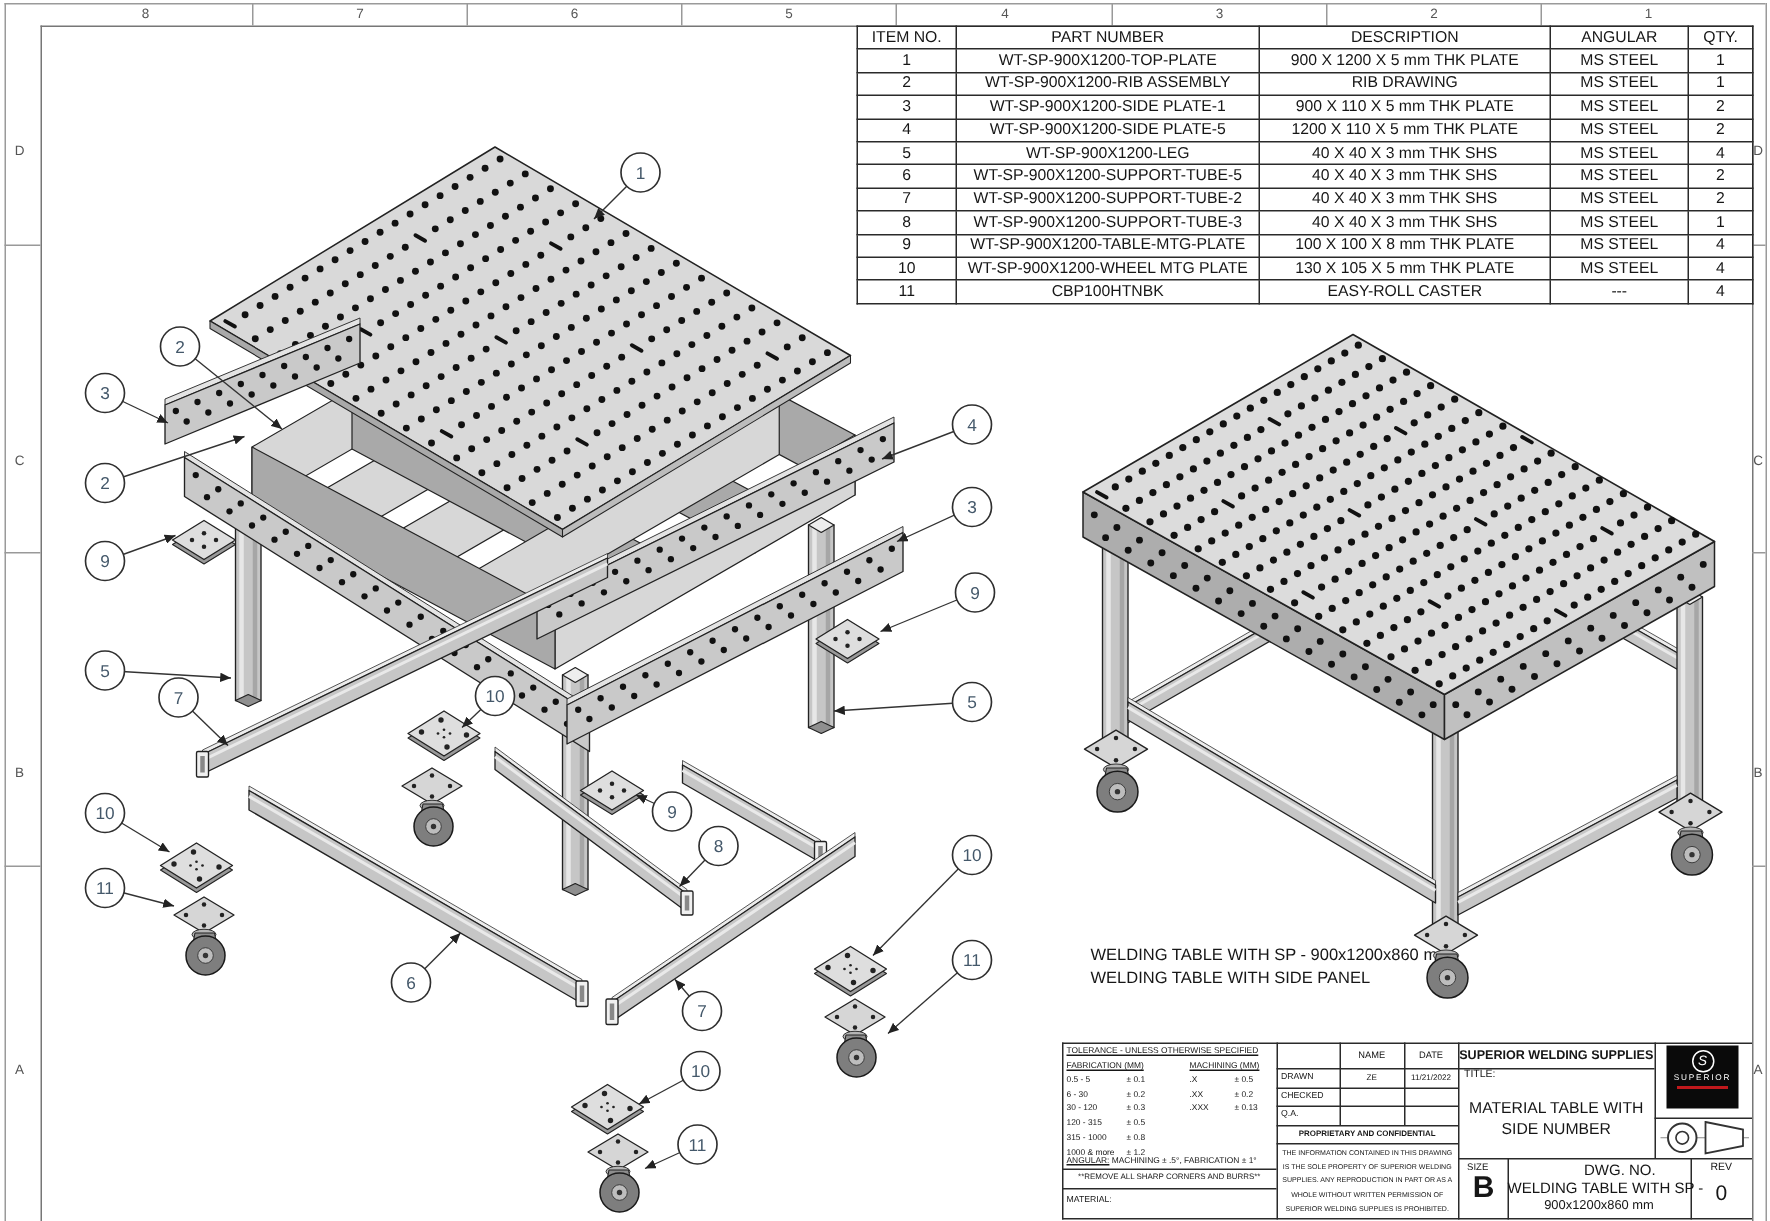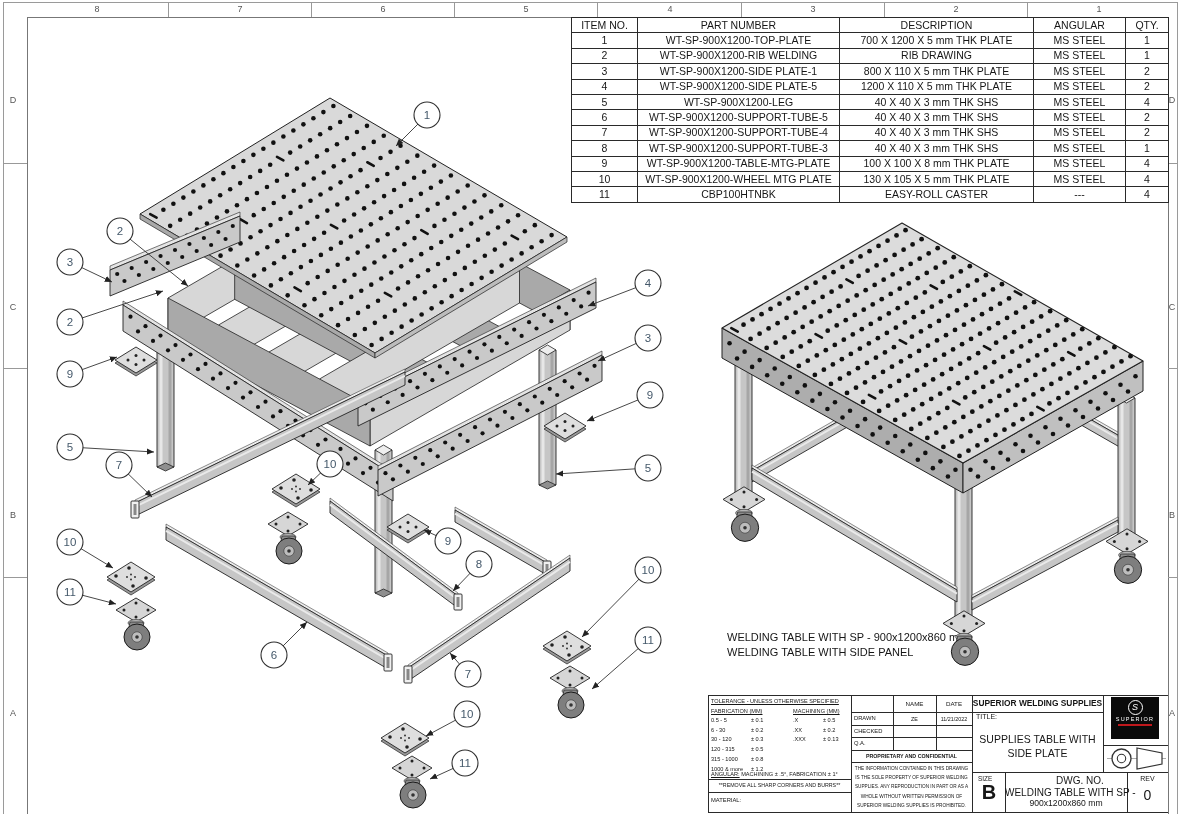--- a/index.html
+++ b/index.html
@@ -82,35 +82,35 @@
         <th>PART NUMBER</th>
         <th>DESCRIPTION</th>
         <th>ANGULAR</th>
         <th>QTY.</th>
       </tr>
     </thead>
   <tbody>
       <tr>
         <td>1</td>
         <td>WT-SP-900X1200-TOP-PLATE</td>
-        <td>700 X 1200 X 5 mm THK PLATE</td>
+        <td>900 X 1200 X 5 mm THK PLATE</td>
         <td>MS STEEL</td>
         <td>1</td>
       </tr>
       <tr>
         <td>2</td>
-        <td>WT-SP-900X1200-RIB WELDING</td>
+        <td>WT-SP-900X1200-RIB ASSEMBLY</td>
         <td>RIB DRAWING</td>
         <td>MS STEEL</td>
         <td>1</td>
       </tr>
       <tr>
         <td>3</td>
         <td>WT-SP-900X1200-SIDE PLATE-1</td>
-        <td>800 X 110 X 5 mm THK PLATE</td>
+        <td>900 X 110 X 5 mm THK PLATE</td>
         <td>MS STEEL</td>
         <td>2</td>
       </tr>
       <tr>
         <td>4</td>
         <td>WT-SP-900X1200-SIDE PLATE-5</td>
         <td>1200 X 110 X 5 mm THK PLATE</td>
         <td>MS STEEL</td>
         <td>2</td>
       </tr>
@@ -123,21 +123,21 @@
       </tr>
       <tr>
         <td>6</td>
         <td>WT-SP-900X1200-SUPPORT-TUBE-5</td>
         <td>40 X 40 X 3 mm THK SHS</td>
         <td>MS STEEL</td>
         <td>2</td>
       </tr>
       <tr>
         <td>7</td>
-        <td>WT-SP-900X1200-SUPPORT-TUBE-4</td>
+        <td>WT-SP-900X1200-SUPPORT-TUBE-2</td>
         <td>40 X 40 X 3 mm THK SHS</td>
         <td>MS STEEL</td>
         <td>2</td>
       </tr>
       <tr>
         <td>8</td>
         <td>WT-SP-900X1200-SUPPORT-TUBE-3</td>
         <td>40 X 40 X 3 mm THK SHS</td>
         <td>MS STEEL</td>
         <td>1</td>
@@ -231,22 +231,22 @@
   <div id="proplines">
       <div class="tb c" style="left: 851px; top: 766px; width: 121px; font-size: 4.7px;">THE INFORMATION CONTAINED IN THIS DRAWING</div>
       <div class="tb c" style="left: 851px; top: 775.2px; width: 121px; font-size: 4.7px;">IS THE SOLE PROPERTY OF SUPERIOR WELDING</div>
       <div class="tb c" style="left: 851px; top: 784.4px; width: 121px; font-size: 4.7px;">SUPPLIES.  ANY REPRODUCTION IN PART OR AS A</div>
       <div class="tb c" style="left: 851px; top: 793.6px; width: 121px; font-size: 4.7px;">WHOLE WITHOUT WRITTEN PERMISSION OF</div>
       <div class="tb c" style="left: 851px; top: 802.8px; width: 121px; font-size: 4.7px;">SUPERIOR WELDING SUPPLIES IS PROHIBITED.</div>
     </div>
 
   <div class="tb c" style="left:972px;top:698px;width:131px;font-size:8.4px;font-weight:bold">SUPERIOR WELDING SUPPLIES</div>
   <div class="tb" style="left:976px;top:713px;font-size:7px">TITLE:</div>
-  <div class="tb c" style="left:972px;top:733px;width:131px;font-size:10.5px">SUPPLIES TABLE WITH</div>
-  <div class="tb c" style="left:972px;top:747px;width:131px;font-size:10.5px">SIDE PLATE</div>
+  <div class="tb c" style="left:972px;top:733px;width:131px;font-size:10.5px">MATERIAL TABLE WITH</div>
+  <div class="tb c" style="left:972px;top:747px;width:131px;font-size:10.5px">SIDE NUMBER</div>
 
   <div class="tb" style="left:978px;top:775px;font-size:6.4px">SIZE</div>
   <div class="tb c" style="left:976px;top:781px;width:26px;font-size:20px;font-weight:bold">B</div>
   <div class="tb" style="left:1056px;top:775px;font-size:10px">DWG.  NO.</div>
   <div class="tb c" style="left:1005px;top:787px;width:122px;font-size:10px">WELDING TABLE WITH SP -</div>
   <div class="tb c" style="left:1005px;top:798px;width:122px;font-size:8.6px">900x1200x860 mm</div>
   <div class="tb c" style="left:1127px;top:775px;width:41px;font-size:7px">REV</div>
   <div class="tb c" style="left:1127px;top:787px;width:41px;font-size:14px">0</div>
 
   <div id="logo">

